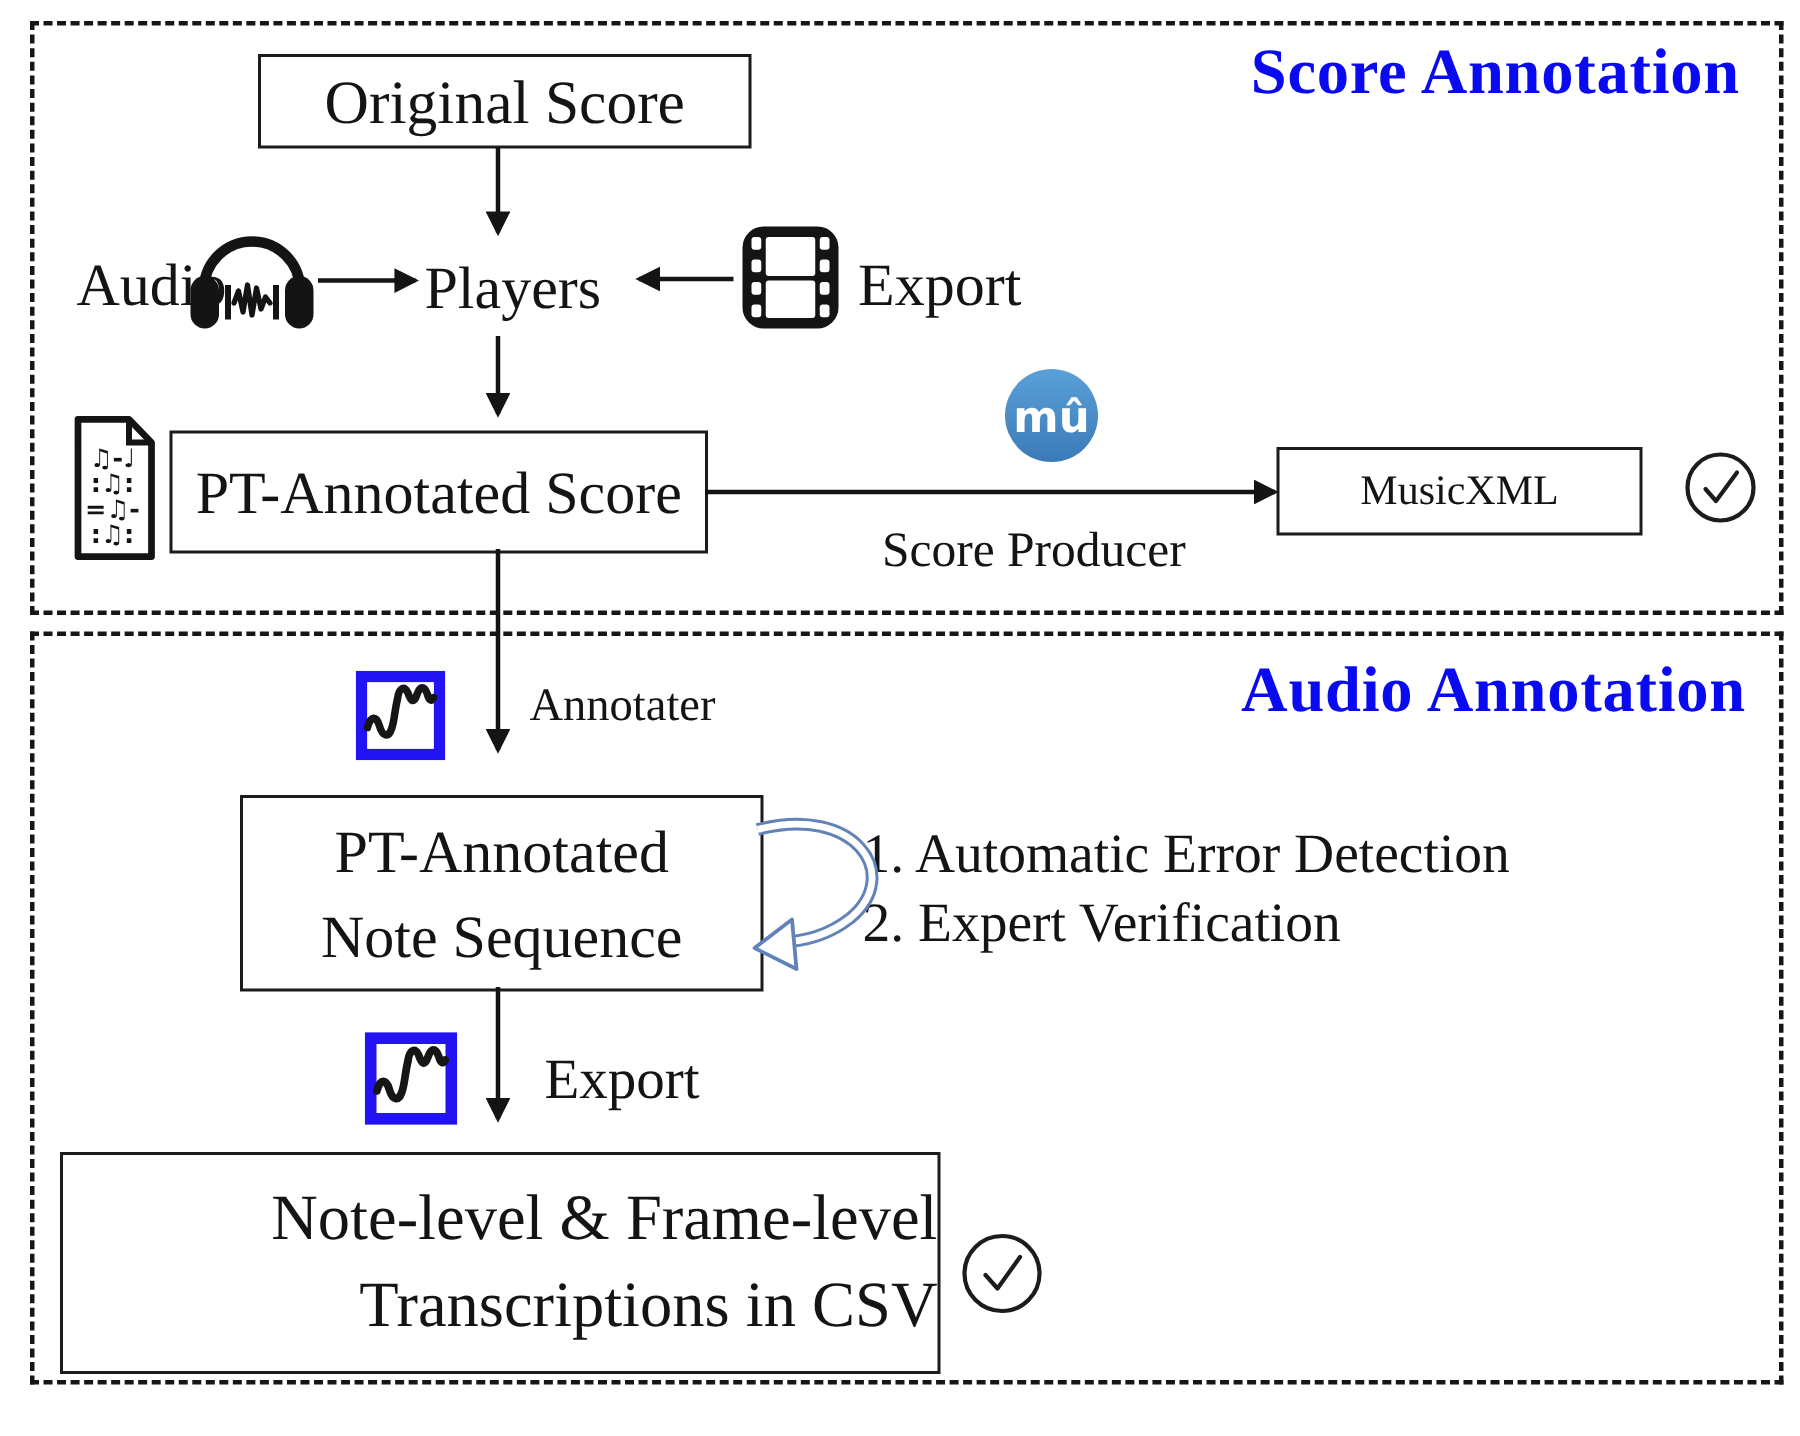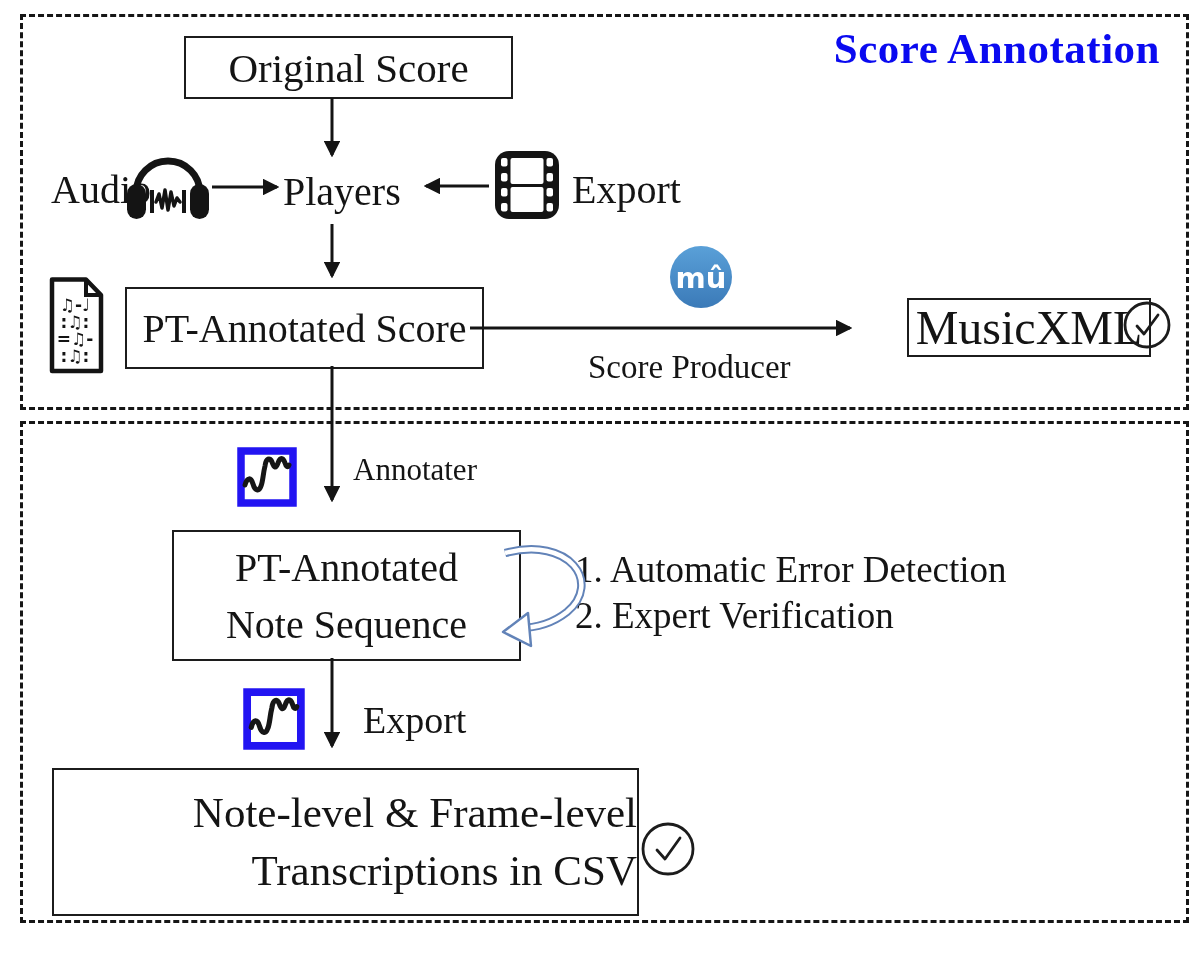--- a/index.html
+++ b/index.html
@@ -18,40 +18,41 @@
   .dashed-region{
     position:absolute;border:3px dashed #161616;background:transparent;
   }
   .section-title{
     position:absolute;font-weight:bold;font-size:43px;line-height:1;
     color:var(--accent-blue);letter-spacing:0.5px;white-space:nowrap;
   }
   .box{
     position:absolute;border:2.5px solid #1c1c1c;background:#ffffff;
     display:flex;flex-direction:column;align-items:center;justify-content:center;
-    text-align:center;z-index:3;margin-left:12px;
+    text-align:center;z-index:3;
   }
   .lbl{
     position:absolute;white-space:nowrap;line-height:1.1;z-index:3;
   }
   .icon{position:absolute;z-index:3;}
   #arrow-overlay{
     position:absolute;left:0;top:0;width:1200px;height:957px;
     z-index:5;pointer-events:none;
   }
 </style>
 </head>
 <body>
 
 <div id="stage">
 
   <div class="dashed-region" style="left:20px;top:14px;width:1163px;height:390px;"></div>
   <div class="dashed-region" style="left:20px;top:421px;width:1163px;height:496px;"></div>
 
   <div class="section-title" style="right:40px;top:27px;">Score Annotation</div>
+  <div class="section-title" style="right:36px;top:439px;">Audio Annotation</div>
 
   <div class="box" style="left:172px;top:36px;width:325px;height:59px;font-size:41px;">
     <span>Original Score</span>
   </div>
 
   <div class="lbl" style="left:25px;top:168px;font-size:40px;margin-left:26px;">Audio</div>
 
   <svg class="icon" style="left:126px;top:145px;" width="84" height="76" viewBox="0 0 84 76">
     <path d="M 10 48 A 32 32 0 0 1 74 48" fill="none" stroke="#141414" stroke-width="7"></path>
     <rect x="1" y="39" width="19" height="35" rx="9.5" fill="#141414"></rect>
@@ -102,21 +103,21 @@
         <stop offset="0" stop-color="#5aa0d8"></stop>
         <stop offset="1" stop-color="#3b7ab8"></stop>
       </linearGradient>
     </defs>
     <circle cx="31" cy="31" r="31" fill="url(#msg)"></circle>
     <text x="31" y="42" text-anchor="middle" font-family="'DejaVu Sans',sans-serif" font-size="29" font-weight="bold" fill="#ffffff">mû</text>
   </svg>
 
   <div class="lbl" style="left:588px;top:349px;font-size:33px;text-align:right;">Score Producer</div>
 
-  <div class="box" style="left:895px;top:298px;width:240px;height:55px;font-size:48px;">
+  <div class="box" style="left:851px;top:298px;width:240px;height:55px;font-size:28px;">
     <span>MusicXML</span>
   </div>
 
   <svg class="icon" style="left:237px;top:447px;" width="60" height="60" viewBox="0 0 60 60">
     <rect x="4" y="4" width="52" height="52" fill="#ffffff" stroke="var(--icon-blue)" stroke-width="7.5"></rect>
     <path d="M 8 38 C 10 30 14 30 16 37 C 18 44 22 45 24 39 C 26 34 26 27 28 19 C 29 11 33 10 35 15 C 37 21 39 22 41 16 C 43 10 46 10 48 16 C 49 20 51 21 52 18" fill="none" stroke="#161616" stroke-width="5" stroke-linecap="round"></path>
   </svg>
 
   <div class="lbl" style="left:353px;top:453px;font-size:31px;">Annotater</div>
 

